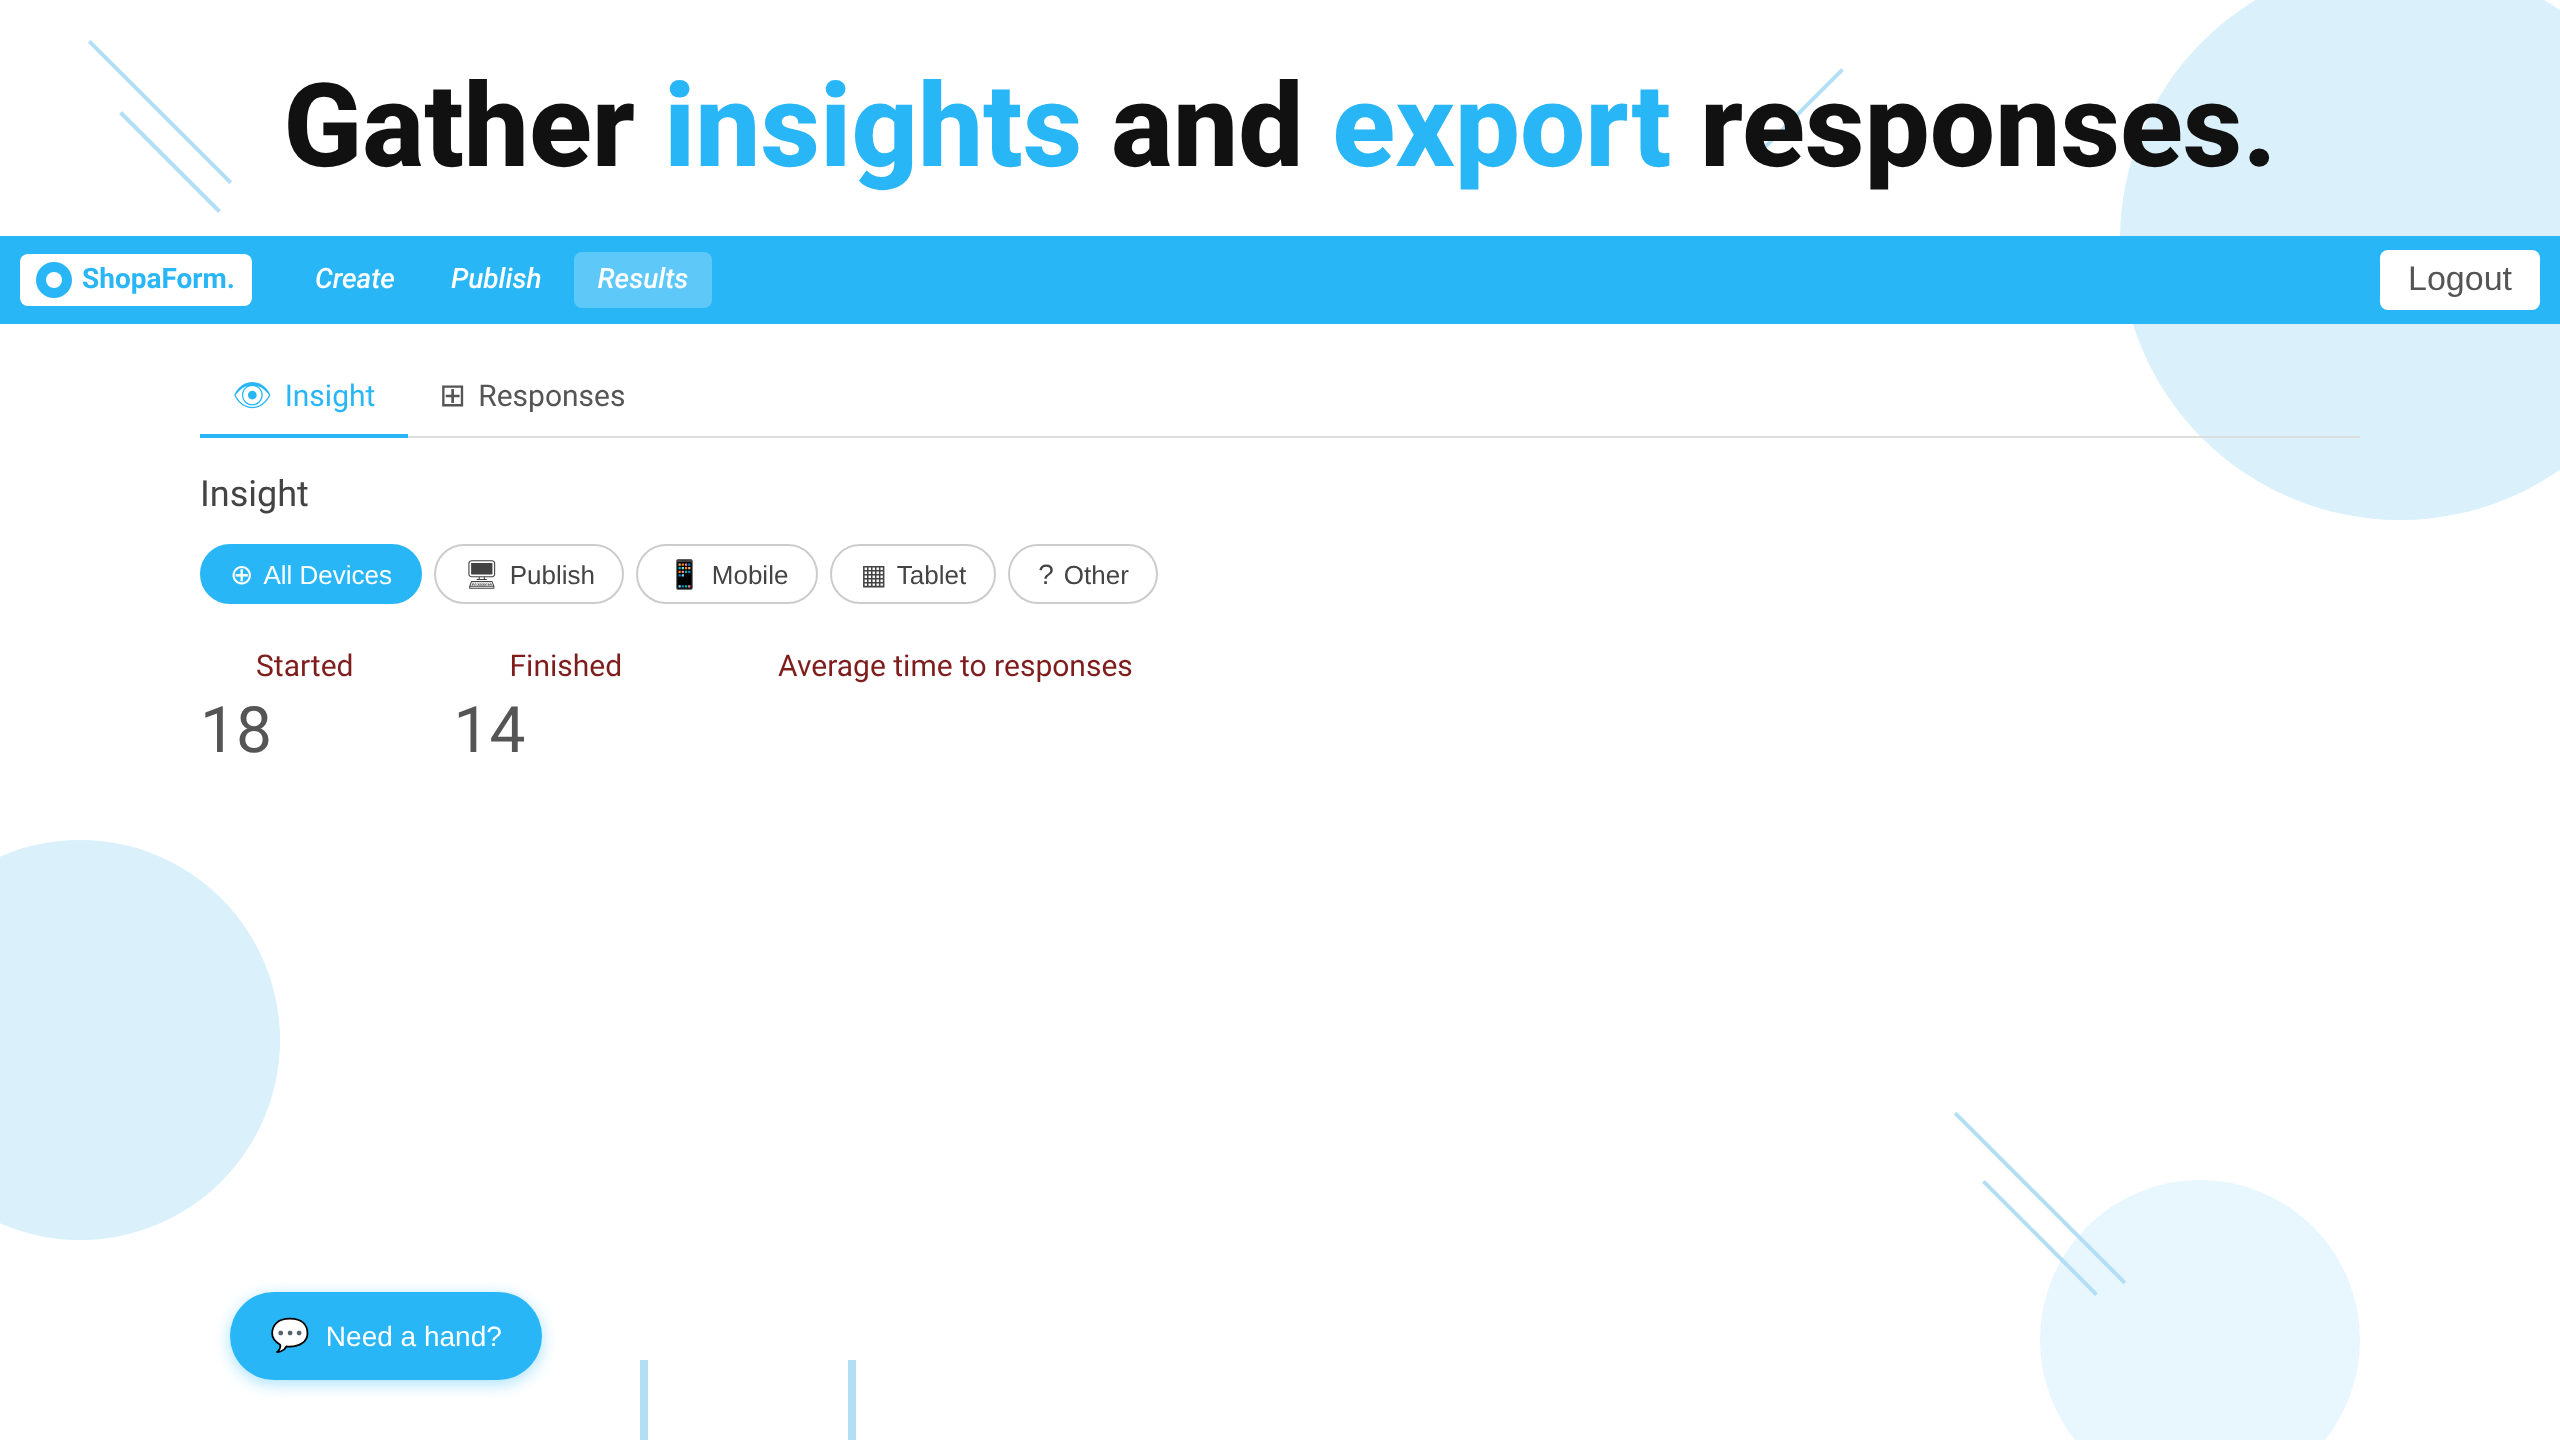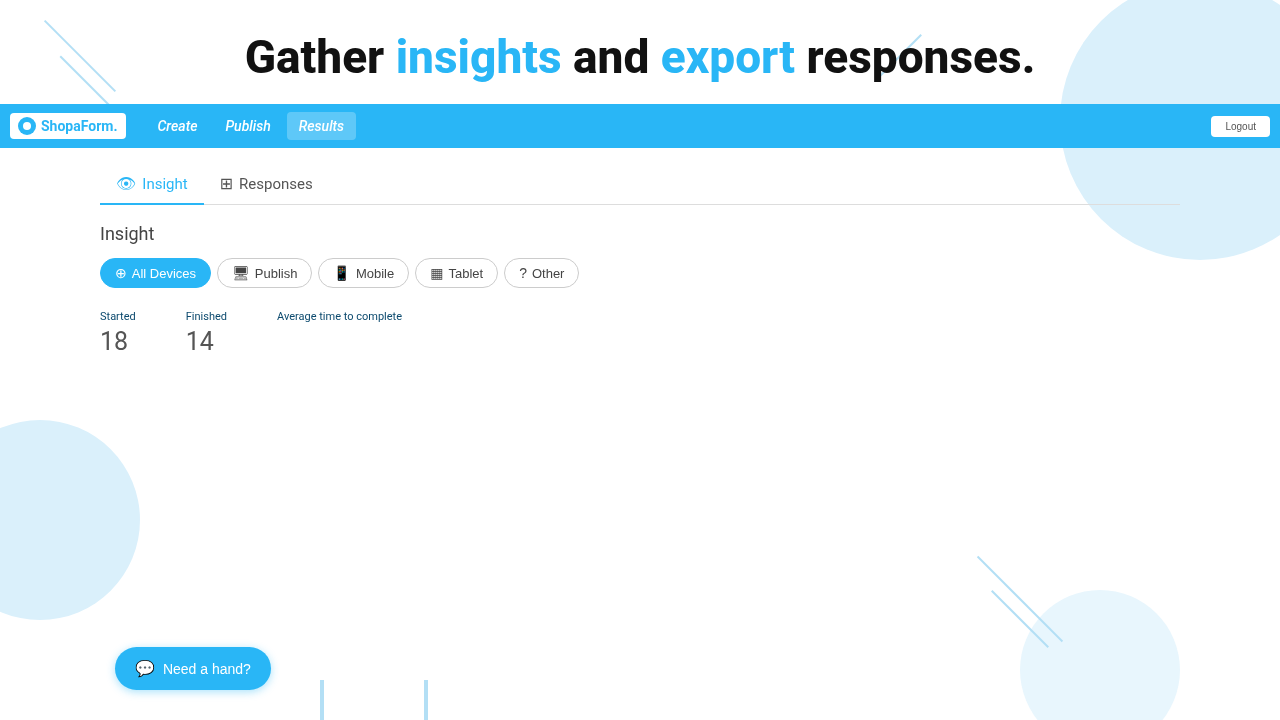--- a/index.html
+++ b/index.html
@@ -13,21 +13,21 @@
     }
 
     
     .hero {
       position: relative;
       text-align: center;
       padding: 30px 0 20px;
       z-index: 1;
     }
     .hero h1 {
-      font-size: 46px;
+      font-size: 58px;
       font-weight: 800;
       color: #111;
     }
     .hero h1 .highlight-blue {
       color: #29b6f6;
     }
     .hero h1 .highlight-teal {
       color: #29b6f6;
     }
 
@@ -85,21 +85,21 @@
       cursor: pointer;
     }
     .nav-link.active {
       background: rgba(255,255,255,0.25);
     }
     .logout-btn {
       background: #fff;
       border: none;
       border-radius: 4px;
       padding: 5px 14px;
-      font-size: 10px;
+      font-size: 17px;
       color: #555;
       cursor: pointer;
       margin-left: auto;
     }
 
     
     .main-content {
       position: relative;
       z-index: 5;
       padding: 0 100px;
@@ -169,25 +169,26 @@
     .stats-row {
       display: flex;
       gap: 50px;
     }
     .stat-item {
       display: flex;
       flex-direction: column;
       gap: 4px;
     }
     .stat-label {
-      font-size: 11px;
-      color: #0c4a6e;
+      font-size: 15px;
+      color: #7f1d1d;
+      margin-left: 28px;
     }
     .stat-value {
-      font-size: 25px;
+      font-size: 32px;
       color: #555;
       font-weight: 400;
     }
 
     
     .chat-btn {
       position: fixed;
       bottom: 30px;
       left: 115px;
       background: #29b6f6;
@@ -369,21 +370,21 @@
   <div class="stats-row">
     <div class="stat-item">
       <span class="stat-label">Started</span>
       <span class="stat-value">18</span>
     </div>
     <div class="stat-item">
       <span class="stat-label">Finished</span>
       <span class="stat-value">14</span>
     </div>
     <div class="stat-item">
-      <span class="stat-label">Average time to complete</span>
+      <span class="stat-label">Average time to responses</span>
     </div>
   </div>
 </div>
 
 <button class="chat-btn">
   <span class="chat-icon">💬</span>
   <span>Need a hand?</span>
 </button>
 
 </body></html>

